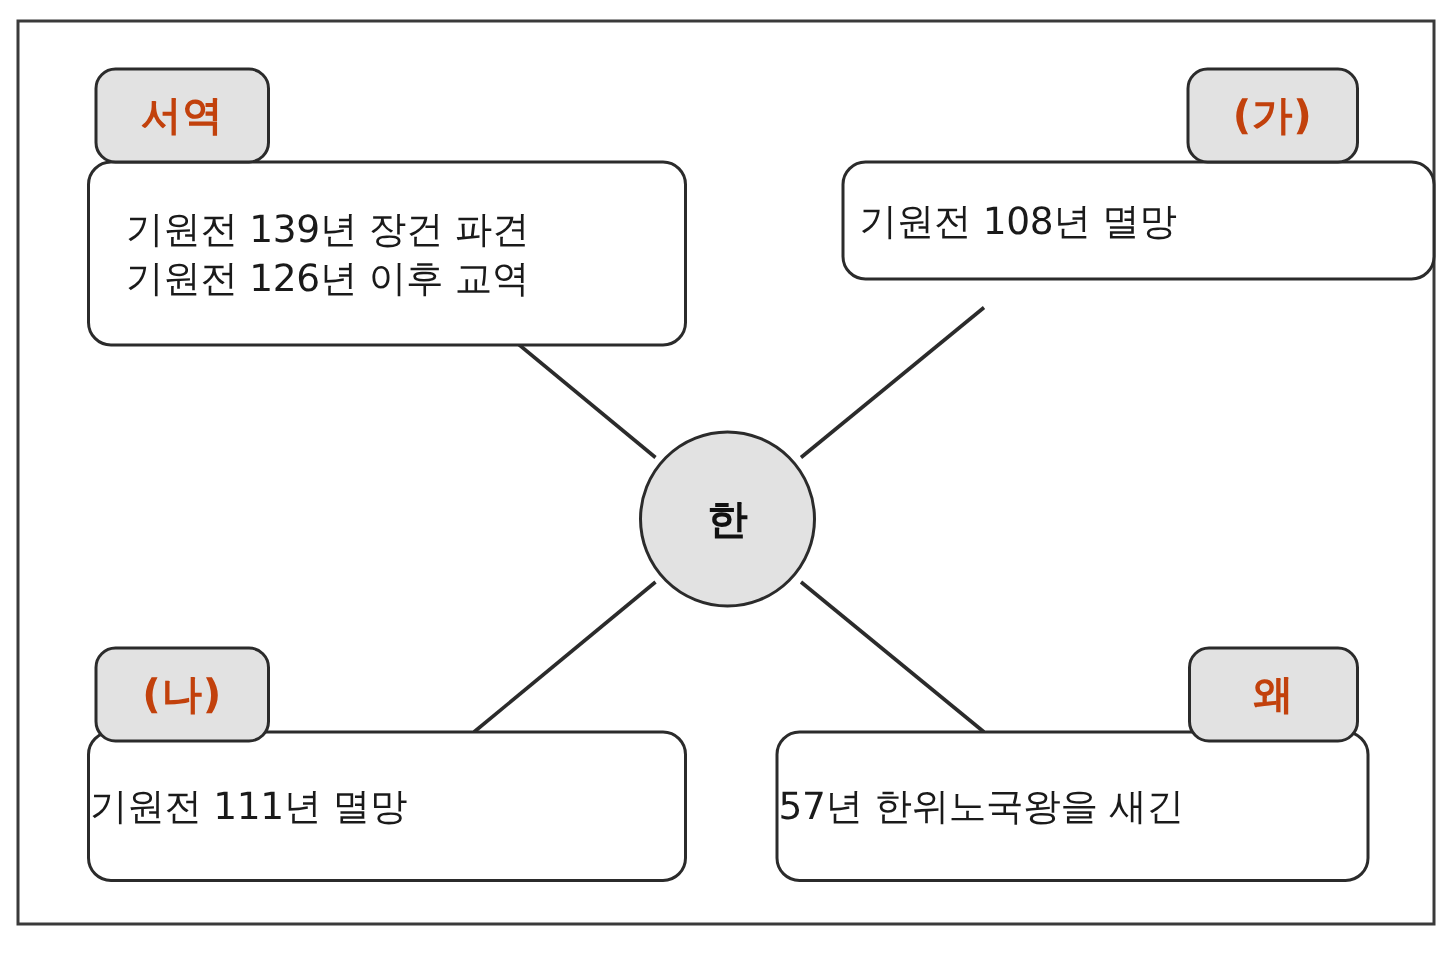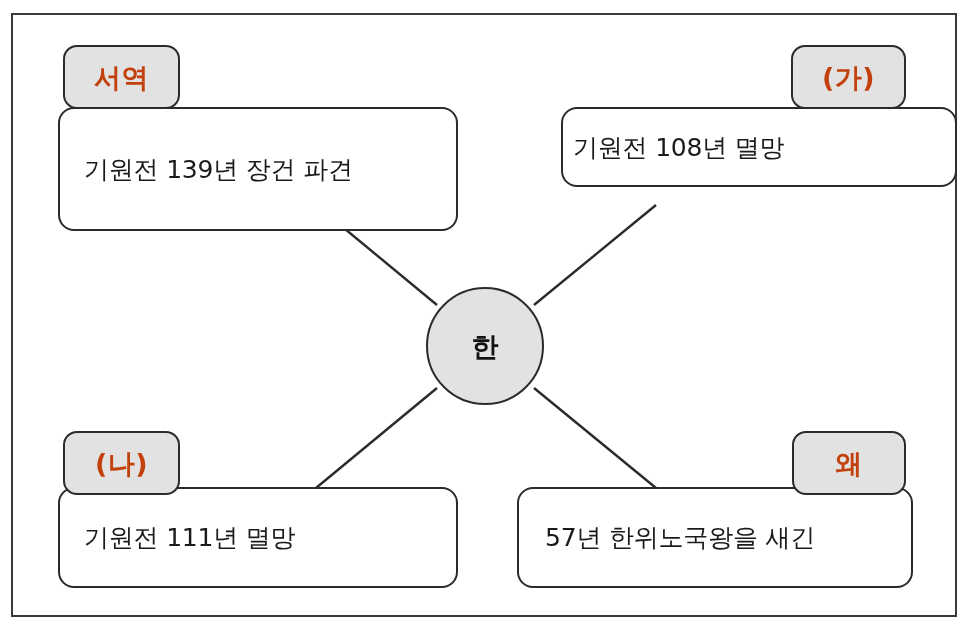--- a/index.html
+++ b/index.html
@@ -78,24 +78,24 @@
     letter-spacing: -0.2px;
   }
   
   #node-seoyeok-tab  { left: 63px;  top: 45px;  width: 117px; height: 64px; }
   #node-seoyeok-body { left: 58px;  top: 107px; width: 400px; height: 124px; padding-left: 24px; }
   
   #node-ga-tab       { left: 791px; top: 45px;  width: 115px; height: 64px; }
   #node-ga-body      { left: 517px; top: 107px; width: 396px; height: 80px; padding-left: 10px; margin-left: 44px; }
   
   #node-na-tab       { left: 63px;  top: 431px; width: 117px; height: 64px; }
-  #node-na-body      { left: 58px;  top: 487px; width: 400px; height: 101px; padding-left: 24px; }
+  #node-na-body      { left: 58px;  top: 487px; width: 400px; height: 101px; }
   
   #node-wae-tab      { left: 792px; top: 431px; width: 114px; height: 64px; }
-  #node-wae-body     { left: 517px; top: 487px; width: 396px; height: 101px; padding-left: 26px; }
+  #node-wae-body     { left: 517px; top: 487px; width: 396px; height: 101px; }
   
   #hub-circle {
     position: absolute;
     left: 426px;
     top: 287px;
     width: 118px;
     height: 118px;
     border-radius: 50%;
     background: #e2e2e2;
     border: 2px solid #2b2b2b;
@@ -124,20 +124,21 @@
     <line x1="534" y1="305" x2="656" y2="205" stroke="#2b2b2b" stroke-width="2.4"></line>
     <line x1="437" y1="388" x2="316" y2="488" stroke="#2b2b2b" stroke-width="2.4"></line>
     <line x1="534" y1="388" x2="656" y2="488" stroke="#2b2b2b" stroke-width="2.4"></line>
   </svg>
 
   <div class="node-tab" id="node-seoyeok-tab">
     <span class="node-tab-label">서역</span>
   </div>
   <div class="node-body" id="node-seoyeok-body">
     <div class="node-line">기원전 139년 장건 파견</div>
+    <div class="node-line">기원전 126년 이후 교역</div>
   </div>
 
   <div class="node-tab" id="node-ga-tab">
     <span class="node-tab-label">(가)</span>
   </div>
   <div class="node-body" id="node-ga-body">
     <div class="node-line">기원전 108년 멸망</div>
   </div>
 
   <div class="node-tab" id="node-na-tab">

